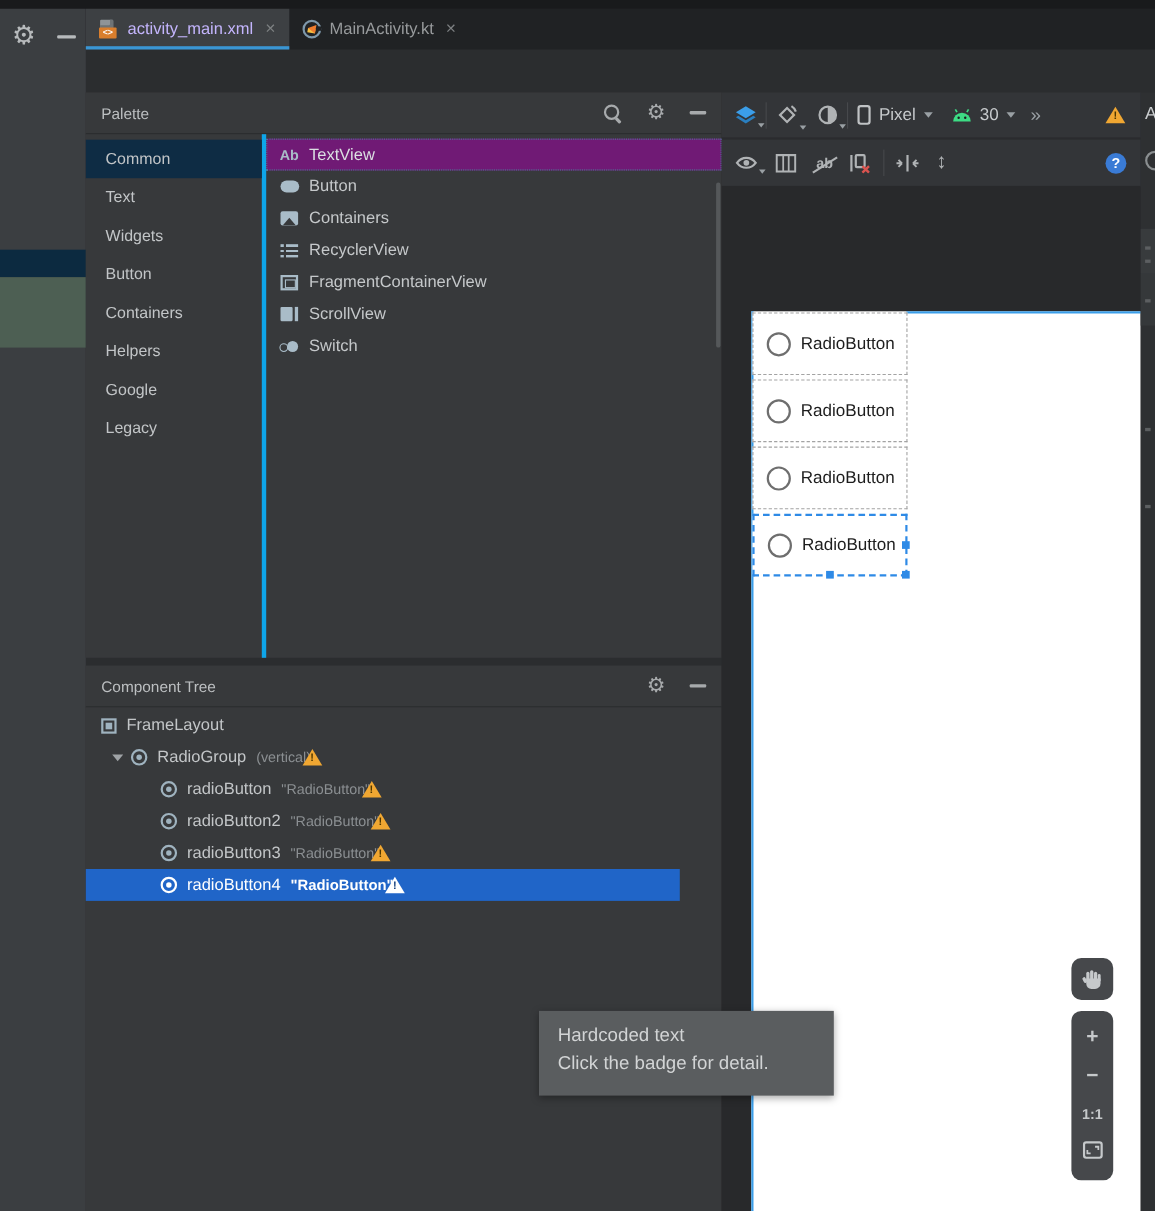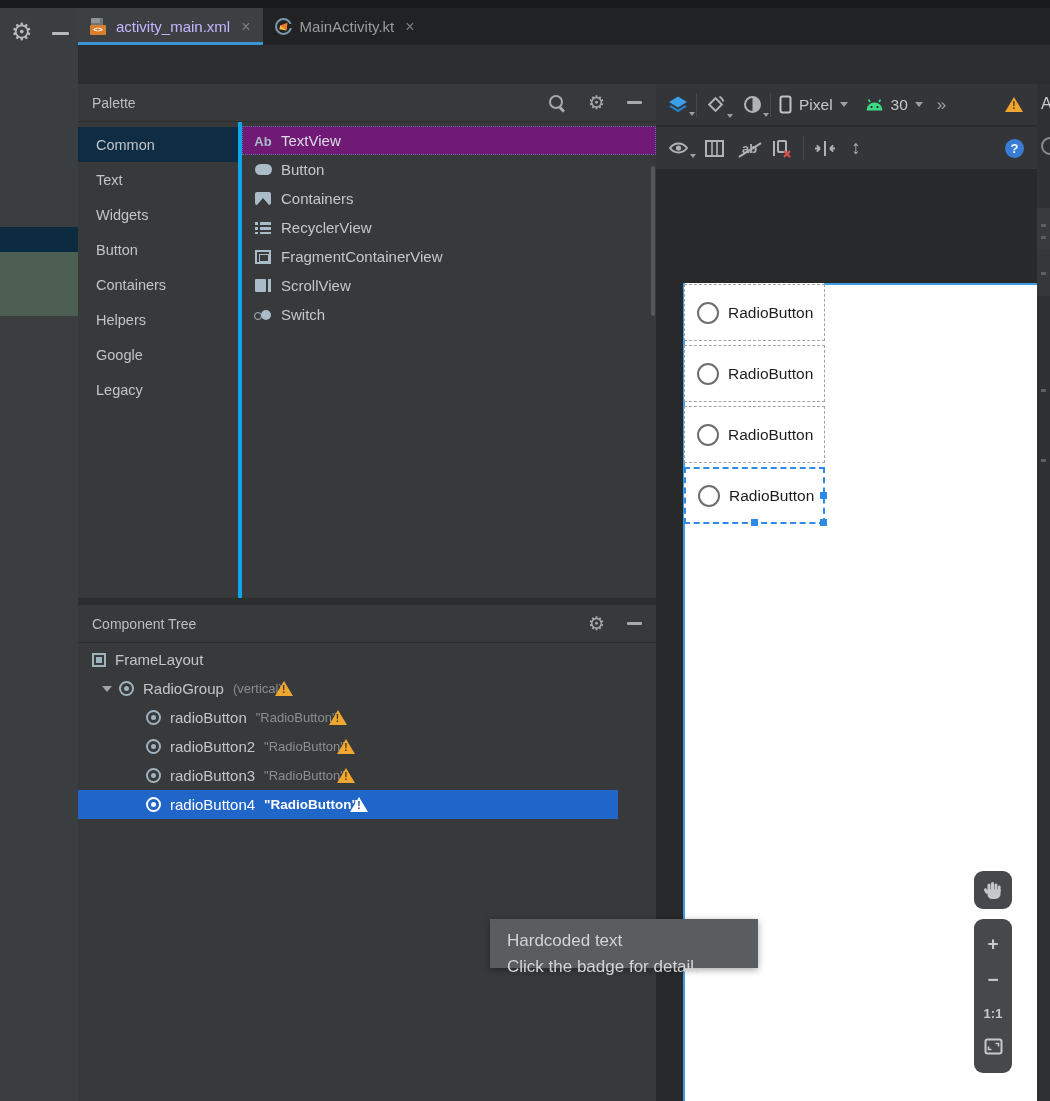--- a/index.html
+++ b/index.html
@@ -135,21 +135,21 @@
 .h-b { bottom:-4px; left:50%; margin-left:-4px; }
 .h-br { right:-4px; bottom:-4px; }
 
 
 .hand-btn { position:absolute; left:318px; top:701px; width:38px; height:38px; background:#46484b; border-radius:9px; display:flex; align-items:center; justify-content:center; }
 .zoom-pill { position:absolute; left:318px; top:749px; width:38px; height:154px; background:#46484b; border-radius:9px; display:flex; flex-direction:column; align-items:center; justify-content:space-around; padding:6px 0; }
 .z-btn { color:#c6c9cb; font-size:19px; font-weight:700; line-height:1; }
 .z-ratio { font-size:13px; font-weight:800; color:#c6c9cb; }
 
 
-.tooltip { position:absolute; left:490px; top:919px; width:268px; height:49px; background:#5a5d5f; color:#d2d4d5; font-size:17px; line-height:1.5; padding:9px 17px; box-shadow:0 2px 7px rgba(0,0,0,.35); z-index:20; }
+.tooltip { position:absolute; left:490px; top:919px; width:268px; height:77px; background:#5a5d5f; color:#d2d4d5; font-size:17px; line-height:1.5; padding:9px 17px; box-shadow:0 2px 7px rgba(0,0,0,.35); z-index:20; }
 </style>
 </head>
 <body>
 
 <div class="root">
 
   <div class="top-strip"></div>
 
   <div class="left-rail">
     <span class="rail-gear">⚙</span>

